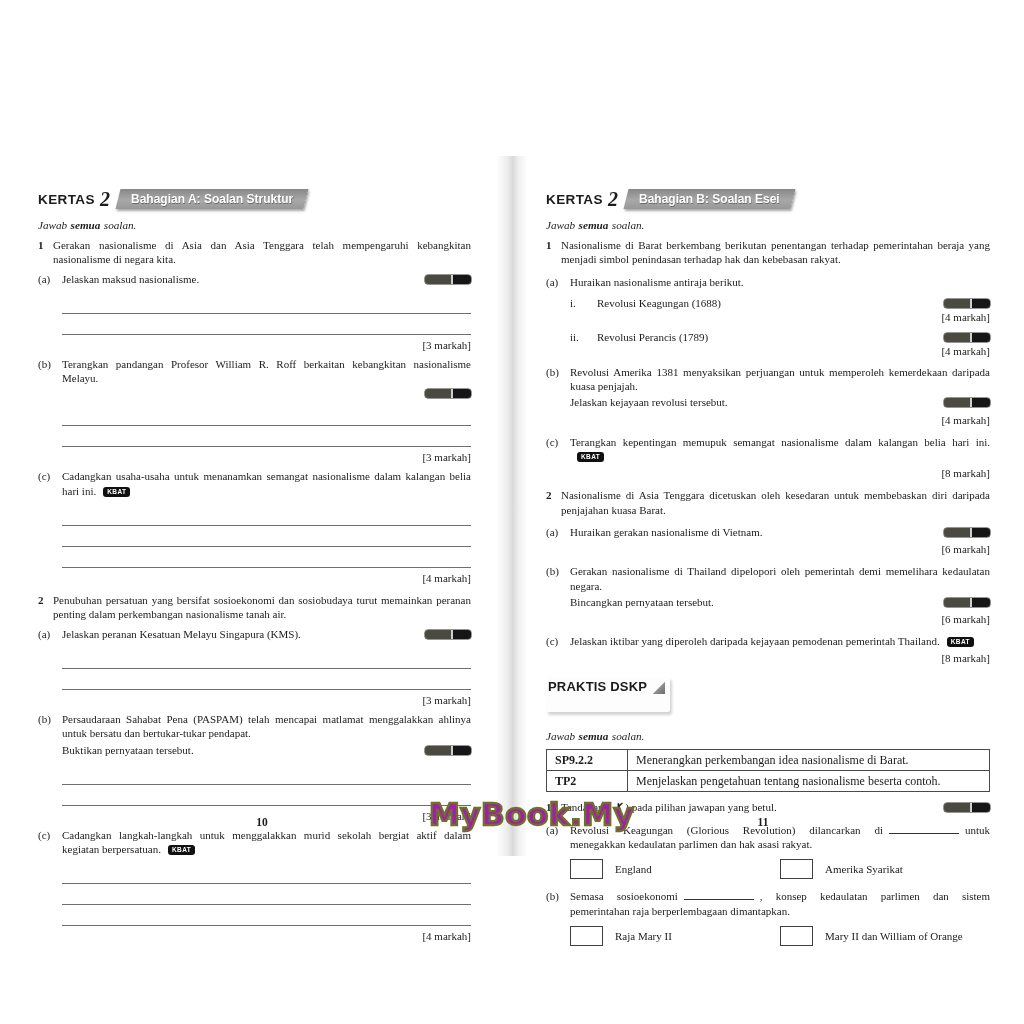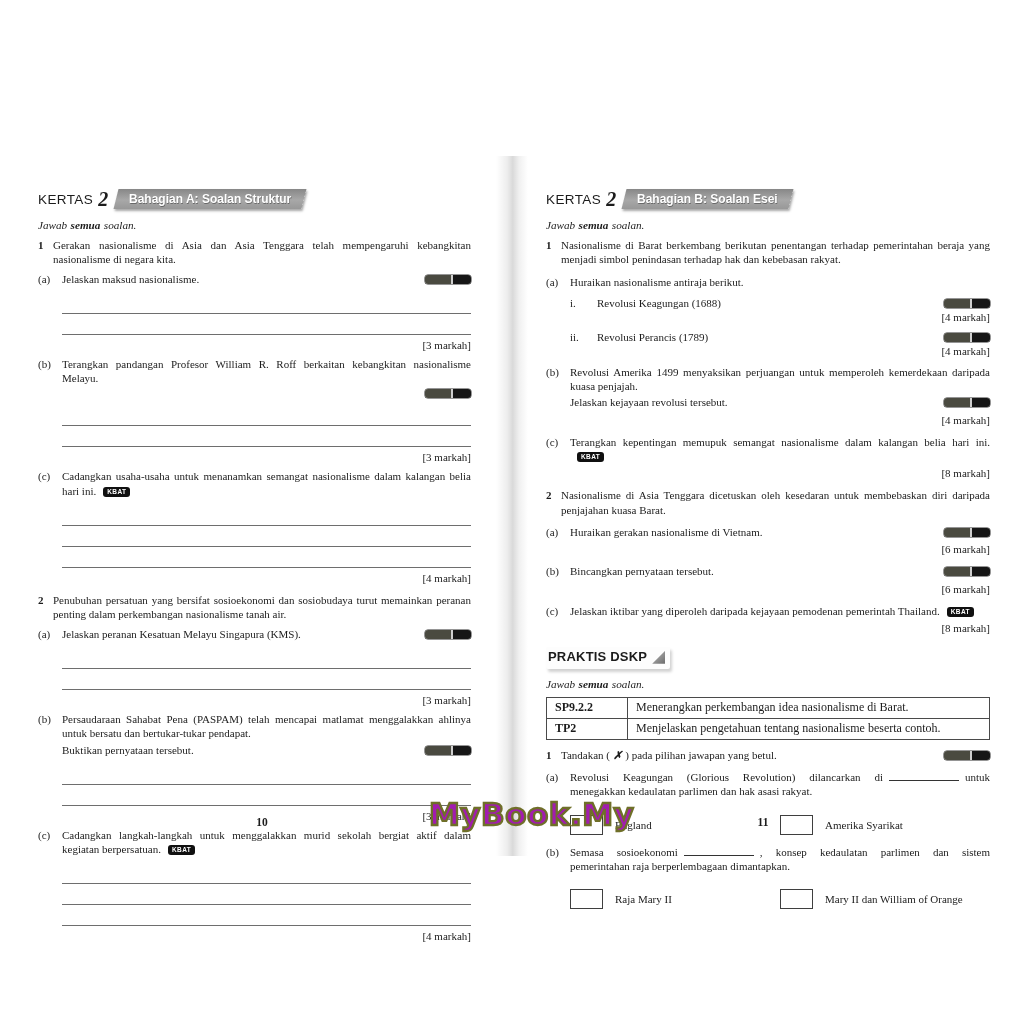--- a/index.html
+++ b/index.html
@@ -7,21 +7,21 @@
     width:1024px;height:1024px;background:#ffffff;position:relative;
     font-family:"Liberation Serif", serif;color:#1c1c1c;overflow:hidden;
   }
   .page{position:absolute;box-sizing:border-box;top:158px;height:702px;}
   .page-left{left:20px;width:484px;padding:30px 33px 0 18px;}
   .page-right{left:520px;width:486px;padding:30px 16px 0 26px;}
   .gutter{position:absolute;left:496px;top:156px;width:32px;height:700px;
     background:linear-gradient(90deg, rgba(0,0,0,0) 0%, rgba(0,0,0,0.07) 35%, rgba(0,0,0,0.15) 52%, rgba(0,0,0,0.06) 72%, rgba(0,0,0,0) 100%);}
   
   .kertas-row{display:flex;align-items:center;margin-bottom:9px;height:22px;}
-  .kertas-label{font-family:"Liberation Sans",sans-serif;font-weight:normal;font-size:13.5px;letter-spacing:0.4px;text-align:right;}
+  .kertas-label{font-family:"Liberation Sans",sans-serif;font-weight:bold;font-size:13.5px;letter-spacing:0.4px;text-align:right;}
   .kertas-num{font-weight:bold;font-style:italic;font-size:20px;margin:0 8px 0 5px;line-height:1;}
   .section-bar{transform:skewX(-14deg);background:linear-gradient(180deg,#878787 0%,#a8a8a8 55%,#989898 100%);
     box-shadow:1.5px 2px 2.5px rgba(0,0,0,0.35);padding:3px 13px;display:flex;align-items:center;}
   .section-bar-inner{transform:skewX(14deg);font-family:"Liberation Sans",sans-serif;font-weight:bold;
     font-size:12px;color:#ffffff;white-space:nowrap;text-shadow:0.5px 0.5px 0.5px rgba(0,0,0,0.35);}
   .instr{font-size:11.2px;font-style:italic;margin-bottom:7px;}
   .instr .bd{font-weight:bold;}
   .w + .w{margin-left:0.3em;}
   
   .question + .question{margin-top:8px;}
@@ -46,33 +46,33 @@
   .kbat{display:inline-block;vertical-align:1px;margin-left:7px;background:#101010;color:#fff;
     font-family:"Liberation Sans",sans-serif;font-weight:bold;font-size:6.5px;line-height:1;
     padding:2px 4px 1.5px;border-radius:3px;letter-spacing:0.4px;}
   
   .subrow{display:flex;margin-top:7px;}
   .slabel{width:27px;flex:none;}
   .stext{flex:1;}
   .rightcol{flex:none;display:flex;flex-direction:column;align-items:flex-end;margin-left:10px;}
   .rightcol .marksrow{margin-top:2px;height:13px;}
   
-  .praktis-header{display:inline-flex;align-items:flex-end;margin:12px 0 9px;padding:2px 5px 5px 2px;
+  .praktis-header{display:inline-flex;align-items:flex-end;margin:12px 0 18px;padding:2px 5px 18px 2px;
     background:#fdfdfd;border-radius:2px;box-shadow:2px 3px 3px rgba(0,0,0,0.18);}
   .praktis-title{font-family:"Liberation Sans",sans-serif;font-weight:bold;font-size:13px;letter-spacing:0.2px;}
   .praktis-flag{width:13px;height:13px;margin-left:5px;background:linear-gradient(135deg,#bdbdbd,#6c6c6c);
     clip-path:polygon(100% 0, 100% 100%, 0 100%);}
   .dskp-table{width:100%;border-collapse:collapse;margin:3px 0 8px;font-size:12px;}
   .dskp-table td{border:1px solid #4a4a4a;padding:2.5px 8px;line-height:1.25;}
   .dskp-code{width:64px;font-weight:bold;}
   .pq-row{display:flex;margin-top:3px;}
   .pq-text{flex:1;font-size:11px;line-height:1.3;}
   .cross{font-style:italic;font-weight:bold;margin:0 3px;}
   .blank{display:inline-block;width:70px;height:9px;border-bottom:1px solid #333;margin:0 6px;}
-  .opt-row{display:flex;margin-top:16px;margin-bottom:2px;}
+  .opt-row{display:flex;margin-top:8px;margin-bottom:2px;}
   .opt{width:50%;display:flex;align-items:center;}
   .checkbox{width:33px;height:20px;border:1.3px solid #3f3f3f;background:#fff;flex:none;margin-right:12px;box-sizing:border-box;}
   .opt-label{font-size:11px;}
   .pagenum{position:absolute;bottom:32px;left:0;right:0;text-align:center;font-weight:bold;font-size:11.5px;}
   .watermark{position:absolute;left:429px;top:796px;z-index:6;
     font-family:"DejaVu Sans",sans-serif;font-weight:bold;font-size:31px;letter-spacing:0.5px;
     color:#a21caf;-webkit-text-stroke:2.3px #6f6f29;}
 </style>
 </head>
 <body>
@@ -223,21 +223,21 @@
               <div class="rightcol">
                 <span class="refbadge"></span>
                 <div class="marksrow"><span class="marks-text">[4 markah]</span></div>
               </div>
             </div>
           </div>
         </div>
         <div class="prow">
           <span class="plabel">(b)</span>
           <div class="pbody">
-            <div class="ptext block">Revolusi Amerika 1499 menyaksikan perjuangan untuk memperoleh kemerdekaan daripada kuasa penjajah.</div>
+            <div class="ptext block">Revolusi Amerika 1381 menyaksikan perjuangan untuk memperoleh kemerdekaan daripada kuasa penjajah.</div>
             <div class="phead">
               <div class="ptext">Jelaskan kejayaan revolusi tersebut.</div>
               <span class="refbadge"></span>
             </div>
             <div class="marksrow"><span class="marks-text">[4 markah]</span></div>
           </div>
         </div>
         <div class="prow">
           <span class="plabel">(c)</span>
           <div class="pbody">
@@ -257,20 +257,21 @@
             <div class="phead">
               <div class="ptext">Huraikan gerakan nasionalisme di Vietnam.</div>
               <span class="refbadge"></span>
             </div>
             <div class="marksrow"><span class="marks-text">[6 markah]</span></div>
           </div>
         </div>
         <div class="prow">
           <span class="plabel">(b)</span>
           <div class="pbody">
+            <div class="ptext block">Gerakan nasionalisme di Thailand dipelopori oleh pemerintah demi memelihara kedaulatan negara.</div>
             <div class="phead">
               <div class="ptext">Bincangkan pernyataan tersebut.</div>
               <span class="refbadge"></span>
             </div>
             <div class="marksrow"><span class="marks-text">[6 markah]</span></div>
           </div>
         </div>
         <div class="prow">
           <span class="plabel">(c)</span>
           <div class="pbody">

